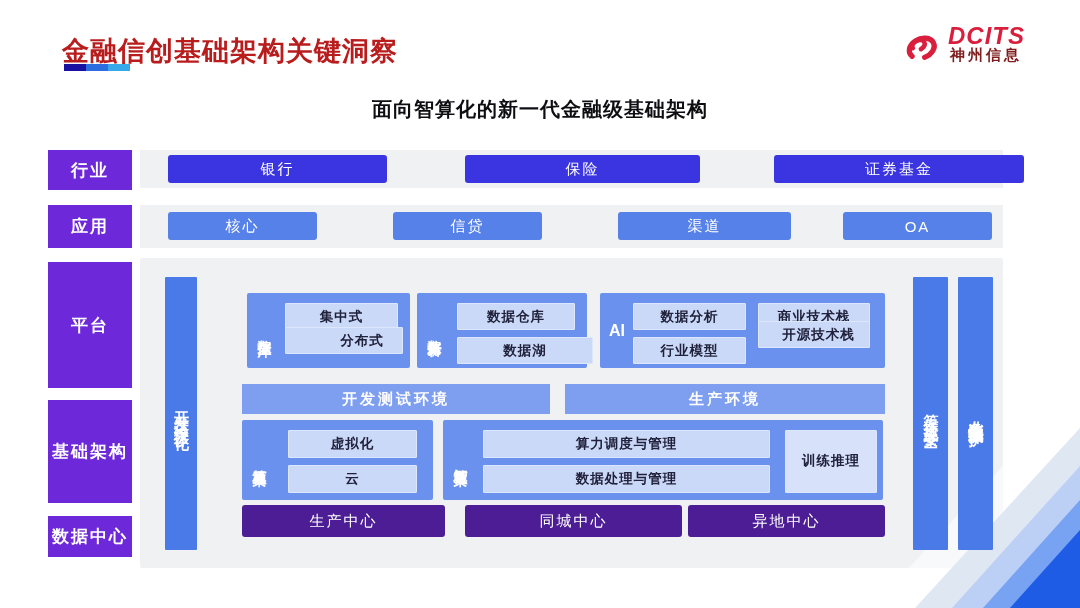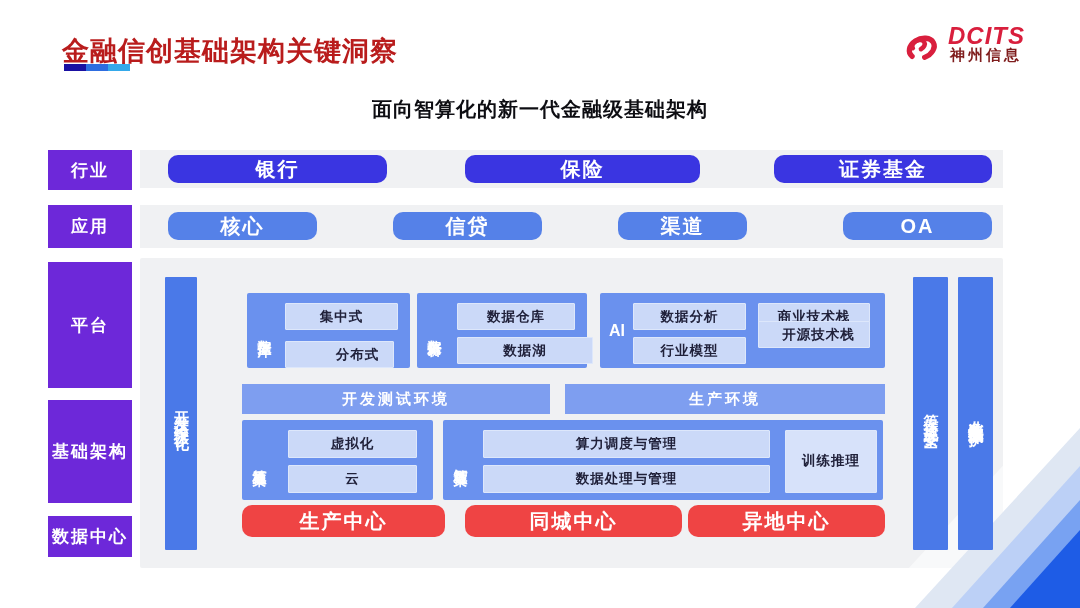--- a/index.html
+++ b/index.html
@@ -14,24 +14,24 @@
   .logo{left:893px;top:20px;width:160px;height:52px;z-index:2;}
   .logo-brand{left:948px;top:22px;font-size:24px;font-weight:bold;font-style:italic;color:#d91f3d;letter-spacing:1px;}
   .logo-company{left:950px;top:46px;font-size:15px;font-weight:bold;color:#7f1d1d;letter-spacing:3px;}
   .subtitle{left:0;top:96px;width:1080px;text-align:center;font-size:20px;font-weight:bold;color:#0d0d12;letter-spacing:1px;z-index:2;}
   
   .rail{background:#6d28d9;color:#fff;font-weight:bold;font-size:17px;display:flex;align-items:center;justify-content:center;letter-spacing:2px;z-index:2;}
   
   .strip{background:#f0f1f3;z-index:0;}
   .panel{left:140px;top:258px;width:863px;height:310px;background:#f0f1f3;border-radius:2px;z-index:0;}
   
-  .btn{display:flex;align-items:center;justify-content:center;color:#fff;font-weight:bold;font-size:20px;letter-spacing:2px;z-index:2;border-radius:10px;}
+  .btn{display:flex;align-items:center;justify-content:center;color:#fff;font-weight:normal;font-size:15px;letter-spacing:2px;z-index:2;border-radius:3px;}
   .btn-indigo{background:#3a35e1;}
   .btn-blue{background:#5581e8;}
-  .btn-center{background:#ef4444;}
+  .btn-center{background:#4c1d95;}
   .envbar{background:#7e9ef0;display:flex;align-items:center;justify-content:center;color:#fff;font-weight:bold;font-size:15px;letter-spacing:3px;z-index:2;}
   
   .vbar{background:#4a79e8;color:#fff;font-weight:bold;font-size:15px;z-index:3;
         display:flex;align-items:center;justify-content:center;
         writing-mode:vertical-rl;text-orientation:upright;letter-spacing:4px;border-radius:1px;}
   
   .group{background:#6a91ee;border-radius:2px;z-index:2;}
   .glabel{color:#fff;font-weight:bold;font-size:14px;writing-mode:vertical-rl;text-orientation:upright;
           display:flex;align-items:center;justify-content:center;letter-spacing:1px;z-index:3;}
   .glabel-h{color:#fff;font-weight:bold;font-size:16px;display:flex;align-items:center;z-index:3;}
@@ -75,44 +75,44 @@
 
   <div class="abs rail" style="left:48px;top:150px;width:84px;height:40px;">行业</div>
   <div class="abs rail" style="left:48px;top:205px;width:84px;height:43px;">应用</div>
   <div class="abs rail" style="left:48px;top:262px;width:84px;height:126px;">平台</div>
   <div class="abs rail" style="left:48px;top:400px;width:84px;height:103px;">基础架构</div>
   <div class="abs rail" style="left:48px;top:516px;width:84px;height:41px;">数据中心</div>
 
   <div class="abs strip" style="left:140px;top:150px;width:863px;height:38px;"></div>
   <div class="abs btn btn-indigo" style="left:168px;top:155px;width:219px;height:28px;">银行</div>
   <div class="abs btn btn-indigo" style="left:465px;top:155px;width:235px;height:28px;">保险</div>
-  <div class="abs btn btn-indigo" style="left:774px;top:155px;width:218px;height:28px;">证券基金</div>
+  <div class="abs btn btn-indigo" style="left:774px;top:155px;width:250px;height:28px;">证券基金</div>
 
   <div class="abs strip" style="left:140px;top:205px;width:863px;height:43px;"></div>
   <div class="abs btn btn-blue" style="left:168px;top:212px;width:149px;height:28px;">核心</div>
   <div class="abs btn btn-blue" style="left:393px;top:212px;width:149px;height:28px;">信贷</div>
-  <div class="abs btn btn-blue" style="left:618px;top:212px;width:129px;height:28px;">渠道</div>
+  <div class="abs btn btn-blue" style="left:618px;top:212px;width:173px;height:28px;">渠道</div>
   <div class="abs btn btn-blue" style="left:843px;top:212px;width:149px;height:28px;">OA</div>
 
   <div class="abs panel"></div>
 
   <div class="abs tri t0"></div>
   <div class="abs tri t1"></div>
   <div class="abs tri t2"></div>
   <div class="abs tri t3"></div>
   <div class="abs tri t4"></div>
 
   <div class="abs vbar" style="left:165px;top:277px;width:32px;height:273px;">开发运维一体化</div>
   <div class="abs vbar" style="left:913px;top:277px;width:35px;height:273px;">等保合规安全</div>
   <div class="abs vbar" style="left:958px;top:277px;width:35px;height:273px;letter-spacing:1px;">业务连续性及数据保护</div>
 
   <div class="abs group" style="left:247px;top:293px;width:163px;height:75px;"></div>
   <div class="abs glabel" style="left:253px;top:293px;width:24px;height:75px;">数据库</div>
   <div class="abs chip" style="left:285px;top:303px;width:113px;height:27px;">集中式</div>
-  <div class="abs chip" style="left:285px;top:341px;width:109px;height:27px;padding-left:36px;">分布式</div>
+  <div class="abs chip" style="left:285px;top:327px;width:118px;height:27px;padding-left:36px;">分布式</div>
 
   <div class="abs group" style="left:417px;top:293px;width:170px;height:75px;"></div>
   <div class="abs glabel" style="left:423px;top:293px;width:24px;height:75px;">数据分析</div>
   <div class="abs chip" style="left:457px;top:303px;width:118px;height:27px;">数据仓库</div>
   <div class="abs chip" style="left:457px;top:337px;width:136px;height:27px;">数据湖</div>
 
   <div class="abs group" style="left:600px;top:293px;width:285px;height:75px;"></div>
   <div class="abs glabel-h" style="left:609px;top:293px;height:75px;">AI</div>
   <div class="abs chip" style="left:633px;top:303px;width:113px;height:27px;">数据分析</div>
   <div class="abs chip" style="left:758px;top:303px;width:112px;height:27px;">商业技术栈</div>

